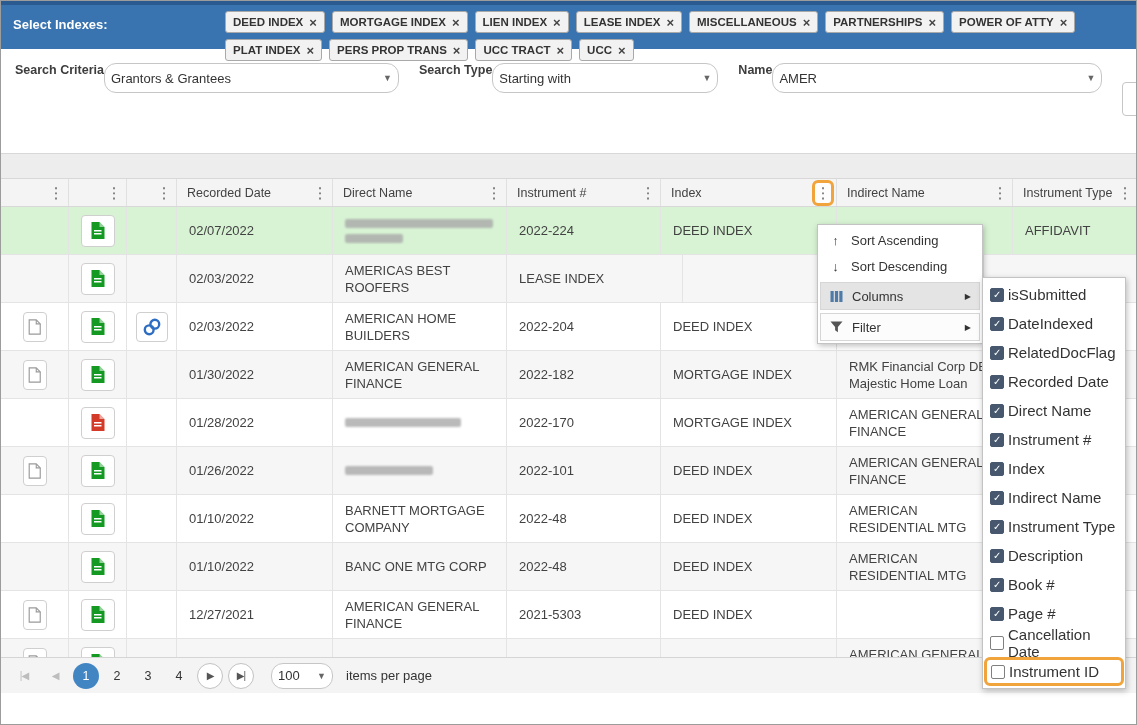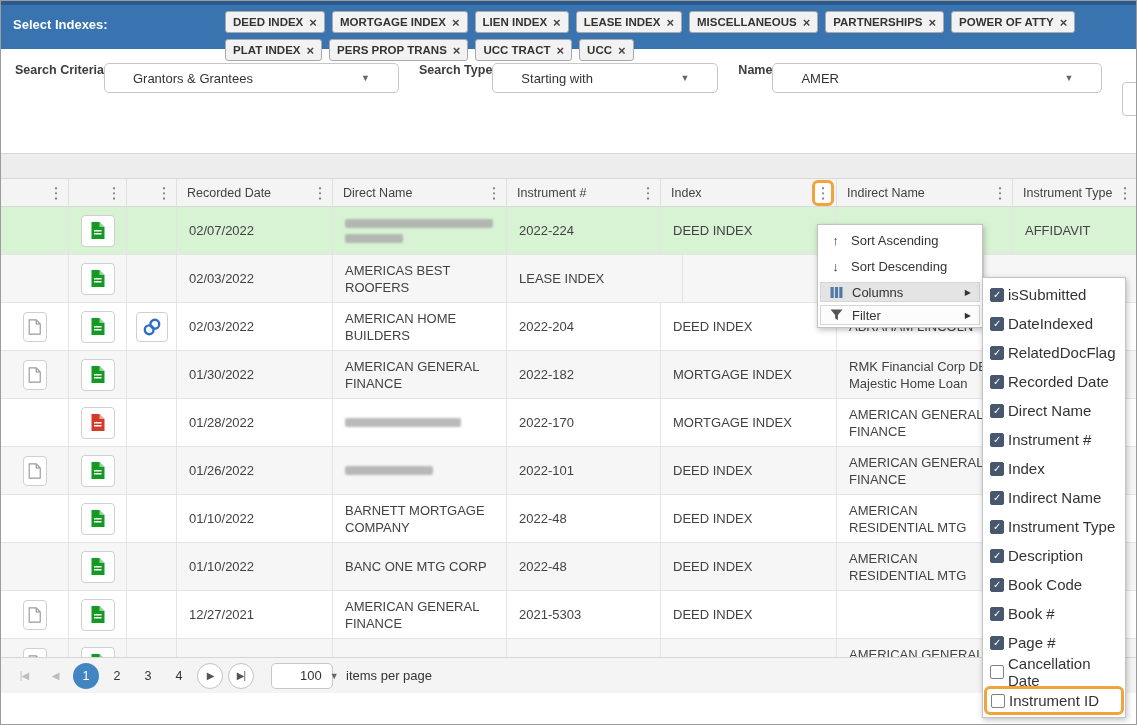--- a/index.html
+++ b/index.html
@@ -11,22 +11,22 @@
   .topbar-label { color:#fff; font-size:13px; font-weight:bold; width:212px; flex:none; padding-top:6px; }
   .chips { flex:1; display:flex; flex-wrap:wrap; gap:6px 7px; align-content:flex-start; }
   .chip { background:#f2f2f2; border:1px solid #a9a9a9; border-radius:3px; color:#333; font-size:11.5px;
           font-weight:bold; padding:0 7px; height:22px; display:flex; align-items:center; gap:6px; white-space:nowrap; }
   .chip-x { color:#444; font-weight:bold; cursor:pointer; font-size:13px; line-height:1; }
 
   
   .searchbar { height:104px; padding:14px 14px 0; display:flex; gap:20px; background:#fff; }
   .field { display:flex; flex-direction:row; flex:none; }
   .field > label { font-size:12.5px; font-weight:bold; color:#3d3d3d; margin-bottom:5px; }
-  .select { height:30px; border:1px solid #c6c6c6; border-radius:5px; background:#fff; display:flex; align-items:center;
-            padding:0 28px; font-size:13px; color:#333; justify-content:space-between; cursor:pointer; }
+  .select { height:30px; border:1px solid #c6c6c6; border-radius:12px; background:#fff; display:flex; align-items:center;
+            padding:0 6px; font-size:13px; color:#333; justify-content:space-between; cursor:pointer; }
   .caret { font-size:9px; color:#666; margin-left:8px; }
   .w-criteria { width:295px; } .w-type { width:226px;text-align:center; } .w-name { width:330px; }
   .btn { margin-top:19px; height:34px; padding:0 18px; background:#fff; border:1px solid #c6c6c6; border-radius:4px;
          font-size:13.5px; color:#333; cursor:pointer; flex:none; font-family:inherit; }
   .field-start input { width:140px; height:30px; border:1px solid #c6c6c6; border-radius:4px; padding:0 10px;
                        font-size:13px; color:#333; font-family:inherit; }
 
   
   .grid-band { height:26px; background:#ededed; border-top:1px solid #d8d8d8; border-bottom:1px solid #d8d8d8; }
   .grid-header { height:28px; background:#f4f4f4; border-bottom:1px solid #d8d8d8; display:flex; }
@@ -55,21 +55,21 @@
   .icon-btn.lnk  { width:32px; height:30px; }
 
   .redact-wrap { display:flex; flex-direction:column; gap:6px; width:100%; }
   .redact { height:9px; background:#a9a9a9; opacity:.8; filter:blur(1.3px); border-radius:2px; }
 
   
   .menu { position:absolute; left:816px; top:223px; width:166px; background:#fff; border:1px solid #c3c3c3;
           box-shadow:1px 2px 6px rgba(0,0,0,.25); z-index:40; padding:2px; }
   .menu-item { height:26px; display:flex; align-items:center; gap:8px; padding:0 8px; font-size:13px; color:#333; cursor:pointer; }
   .menu-item .ic { width:15px; text-align:center; color:#333; font-size:13px; display:flex; align-items:center; justify-content:center; }
-  .menu-item.boxed { border:1px solid #d6d6d6; height:20px; margin-top:3px; background:#fcfcfc; }
+  .menu-item.boxed { border:1px solid #d6d6d6; height:28px; margin-top:3px; background:#fcfcfc; }
   .menu-item.boxed.active { background:#e4e4e4; }
   .menu-item .expand { margin-left:auto; font-size:8px; color:#333; }
 
   
   .submenu { position:absolute; left:981px; top:276px; width:144px; background:#fff; border:1px solid #c3c3c3;
              box-shadow:1px 2px 6px rgba(0,0,0,.25); z-index:50; padding:2px 0; }
   .sub-item { height:29px; display:flex; align-items:center; gap:4px; padding:0 7px; font-size:15px; color:#333; cursor:pointer; }
   .sub-item.hl { border:3px solid #f1a33c; border-radius:6px; margin:0 1px; padding:0 4px; }
   .cb { width:14px; height:14px; flex:none; border:1px solid #808080; border-radius:2px; background:#fff; position:relative; }
   .cb.on { background:#47586e; border-color:#47586e; }
@@ -545,24 +545,20 @@
       <div class="sub-item">
         <span class="cb on"></span>
         <span>Instrument Type</span>
       </div>
       <div class="sub-item">
         <span class="cb on"></span>
         <span>Description</span>
       </div>
       <div class="sub-item">
         <span class="cb on"></span>
-        <span>Book Code</span>
-      </div>
-      <div class="sub-item">
-        <span class="cb on"></span>
         <span>Book #</span>
       </div>
       <div class="sub-item">
         <span class="cb on"></span>
         <span>Page #</span>
       </div>
       <div class="sub-item">
         <span class="cb"></span>
         <span>Cancellation Date</span>
       </div>

